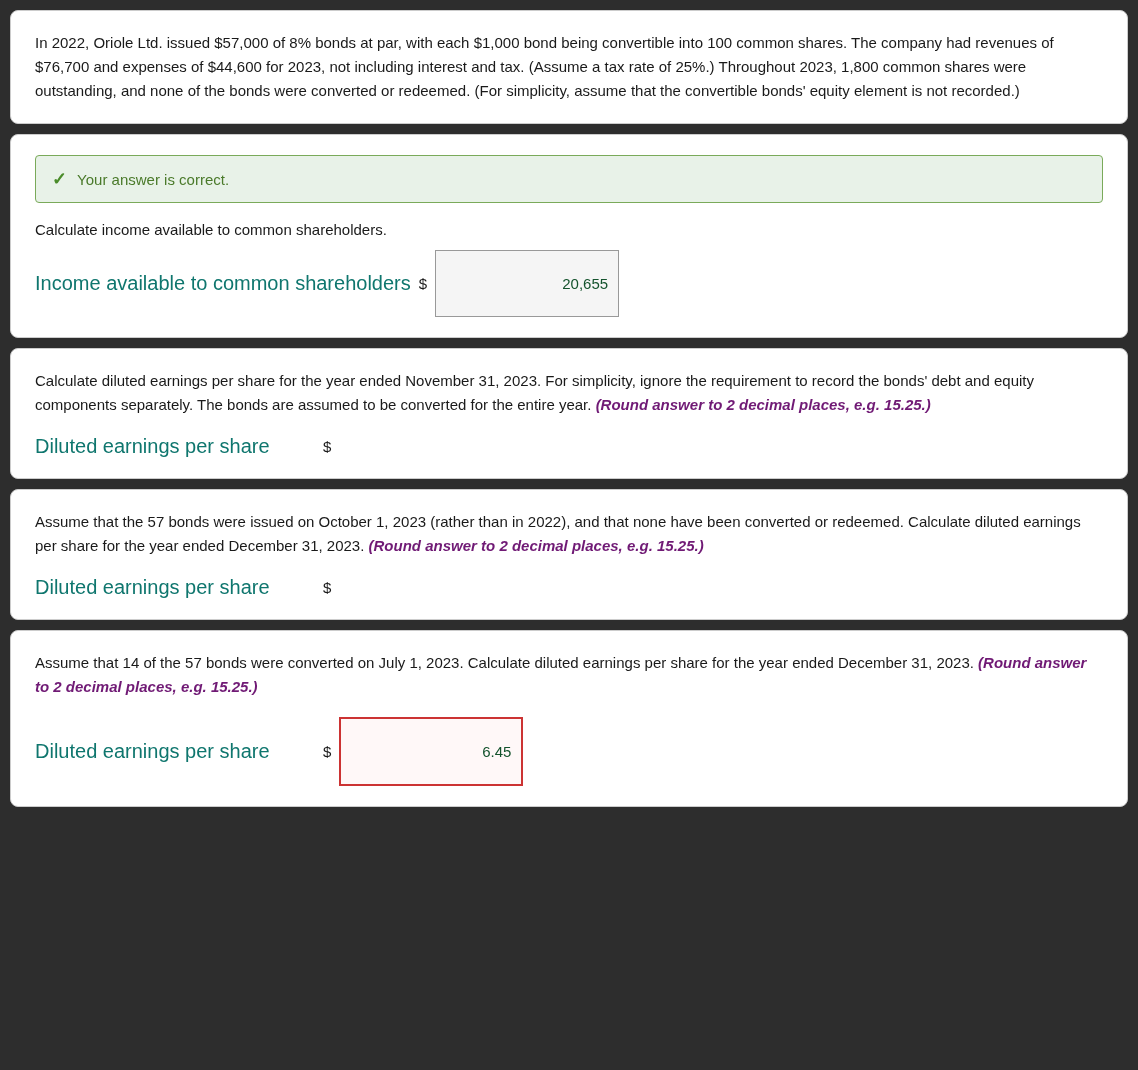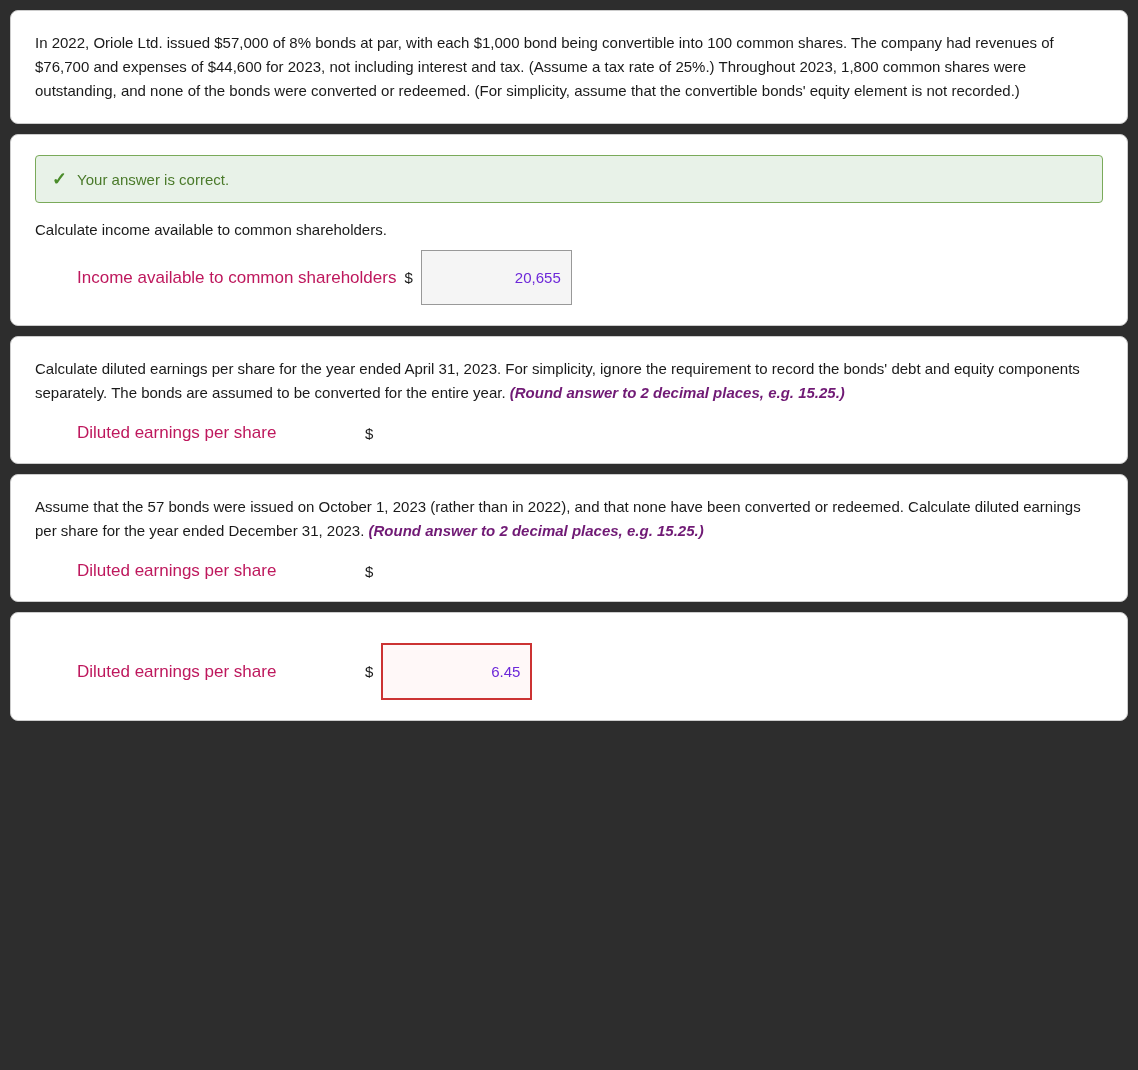--- a/index.html
+++ b/index.html
@@ -68,38 +68,37 @@
     }
 
     .input-row {
       display: flex;
       align-items: center;
       gap: 8px;
       margin-top: 10px;
     }
 
     .input-label {
-      font-size: 17px;
-      color: #be185d;
+      font-size: 20px;
+      color: #0f766e;
       min-width: 280px;
-      margin-left: 42px;
     }
 
     .dollar-sign {
       font-size: 15px;
       color: #1a1a1a;
     }
 
     .value-input {
       border: 1px solid #999999;
-      padding: 18px 10px;
+      padding: 24px 10px;
       font-size: 15px;
-      color: #6d28d9;
+      color: #14532d;
       text-align: right;
-      width: 151px;
+      width: 184px;
       background-color: #f5f5f5;
       outline: none;
     }
 
     .value-input.red-border {
       border: 2px solid #cc3333;
       background-color: #fff8f8;
     }
 
     .instruction-text {
@@ -132,41 +131,45 @@
     <p class="section-label">Calculate income available to common shareholders.</p>
     <div class="input-row">
       <span class="input-label">Income available to common shareholders</span>
       <span class="dollar-sign">$</span>
       <input type="text" class="value-input" value="20,655" style="">
     </div>
   </div>
 
   <div class="card">
     <p class="instruction-text">
-      <span>Calculate diluted earnings per share for the year ended April 31, 2023. For simplicity, ignore the requirement to record the bonds' debt and equity components separately. The bonds are assumed to be converted for the entire year.</span>
+      <span>Calculate diluted earnings per share for the year ended November 31, 2023. For simplicity, ignore the requirement to record the bonds' debt and equity components separately. The bonds are assumed to be converted for the entire year.</span>
       <span class="red-italic">(Round answer to 2 decimal places, e.g. 15.25.)</span>
     </p>
     <div class="input-row">
       <span class="input-label">Diluted earnings per share</span>
       <span class="dollar-sign">$</span>
     </div>
   </div>
 
   <div class="card">
     <p class="instruction-text">
       <span>Assume that the 57 bonds were issued on October 1, 2023 (rather than in 2022), and that none have been converted or redeemed. Calculate diluted earnings per share for the year ended December 31, 2023.</span>
       <span class="red-italic">(Round answer to 2 decimal places, e.g. 15.25.)</span>
     </p>
     <div class="input-row">
       <span class="input-label">Diluted earnings per share</span>
       <span class="dollar-sign">$</span>
     </div>
   </div>
 
   <div class="card">
+    <p class="instruction-text">
+      <span>Assume that 14 of the 57 bonds were converted on July 1, 2023. Calculate diluted earnings per share for the year ended December 31, 2023.</span>
+      <span class="red-italic">(Round answer to 2 decimal places, e.g. 15.25.)</span>
+    </p>
     <div class="input-row">
       <span class="input-label">Diluted earnings per share</span>
       <span class="dollar-sign">$</span>
       <input type="text" class="value-input red-border" value="6.45" style="">
     </div>
   </div>
 
 </div>
 
 </body></html>

